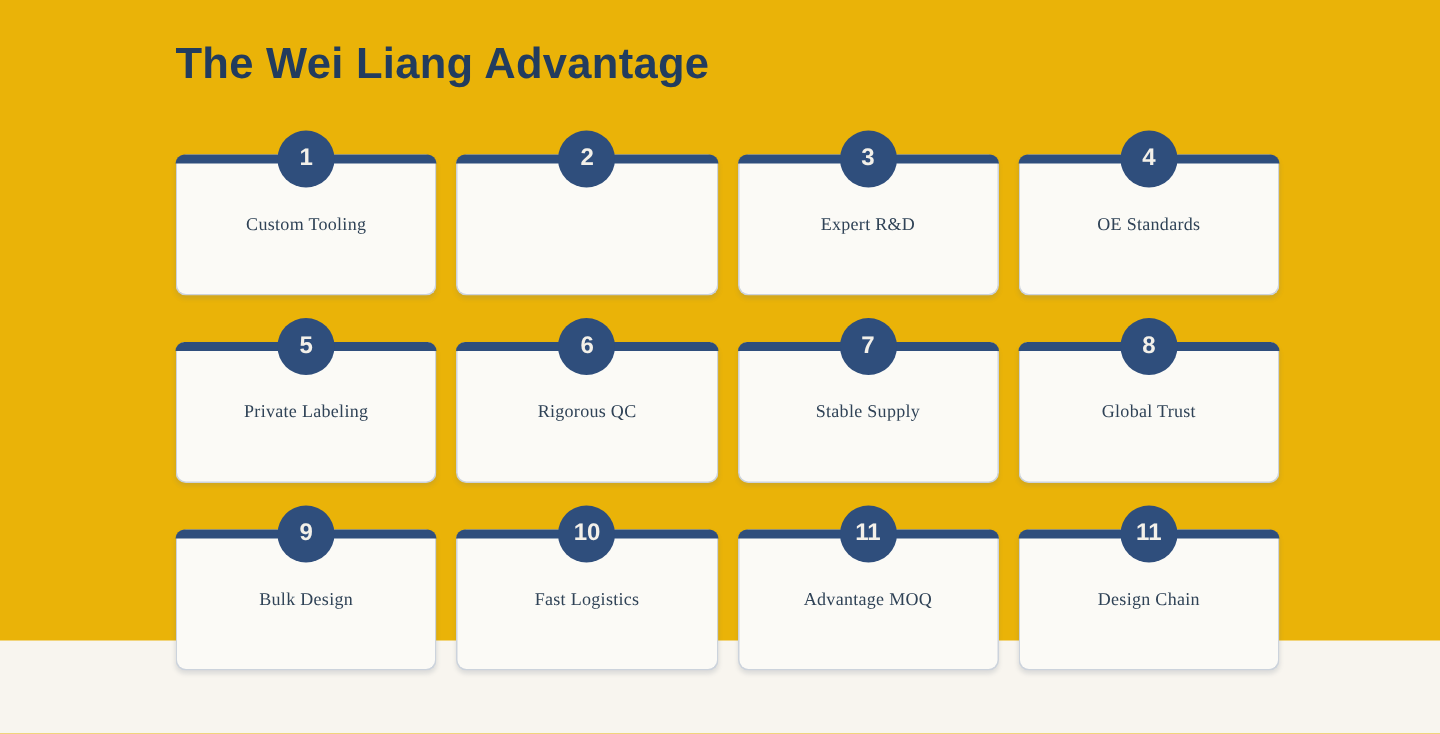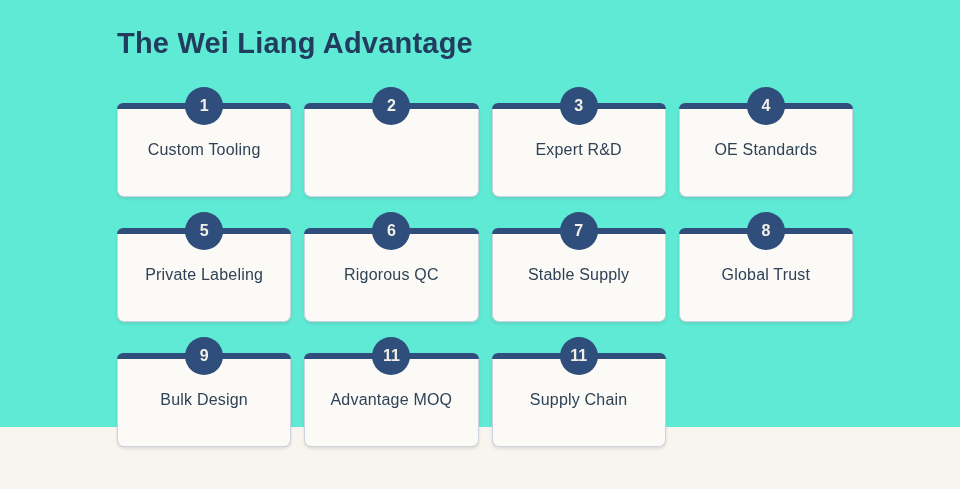--- a/index.html
+++ b/index.html
@@ -6,21 +6,21 @@
   html, body { width: 960px; height: 489px; }
   body {
     font-family: "Liberation Sans", sans-serif;
     background: #f8f5ef;
     overflow: hidden;
   }
   .page {
     position: relative;
     width: 960px;
     height: 427px;
-    background: #5eead4;
+    background: #eab308;
   }
   .content {
     position: absolute;
     left: 117px;
     top: 24px;
     width: 736px;
   }
   .page-title {
     font-size: 29px;
     font-weight: 700;
@@ -67,26 +67,27 @@
     background: #2f4e7c;
     color: #f3f0e9;
     font-size: 16px;
     font-weight: 700;
     display: flex;
     align-items: center;
     justify-content: center;
     z-index: 2;
   }
   .adv-card .card-label {
-    font-size: 16px;
+    font-size: 12px;
     font-weight: 500;
     color: #2f4256;
     letter-spacing: 0.2px;
     text-align: left;
     padding: 0 8px;
+    font-family: Liberation Serif, serif;
   }
 </style>
 </head>
 <body>
 
 <div class="page">
   <div class="content">
     <h1 class="page-title">The Wei Liang Advantage</h1>
     <div class="cards-grid" id="cards-grid">
   <div class="adv-card">
@@ -135,27 +136,32 @@
     <div class="number-badge">8</div>
     <div class="card-label">Global Trust</div>
   </div>
 
   <div class="adv-card">
     <div class="top-bar"></div>
     <div class="number-badge">9</div>
     <div class="card-label">Bulk Design</div>
   </div>
 
+  <div class="adv-card">
+    <div class="top-bar"></div>
+    <div class="number-badge">10</div>
+    <div class="card-label">Fast Logistics</div>
+  </div>
 
   <div class="adv-card">
     <div class="top-bar"></div>
     <div class="number-badge">11</div>
     <div class="card-label">Advantage MOQ</div>
   </div>
 
   <div class="adv-card">
     <div class="top-bar"></div>
     <div class="number-badge">11</div>
-    <div class="card-label">Supply Chain</div>
+    <div class="card-label">Design Chain</div>
   </div>
 </div>
   </div>
 </div>
 
 </body></html>

